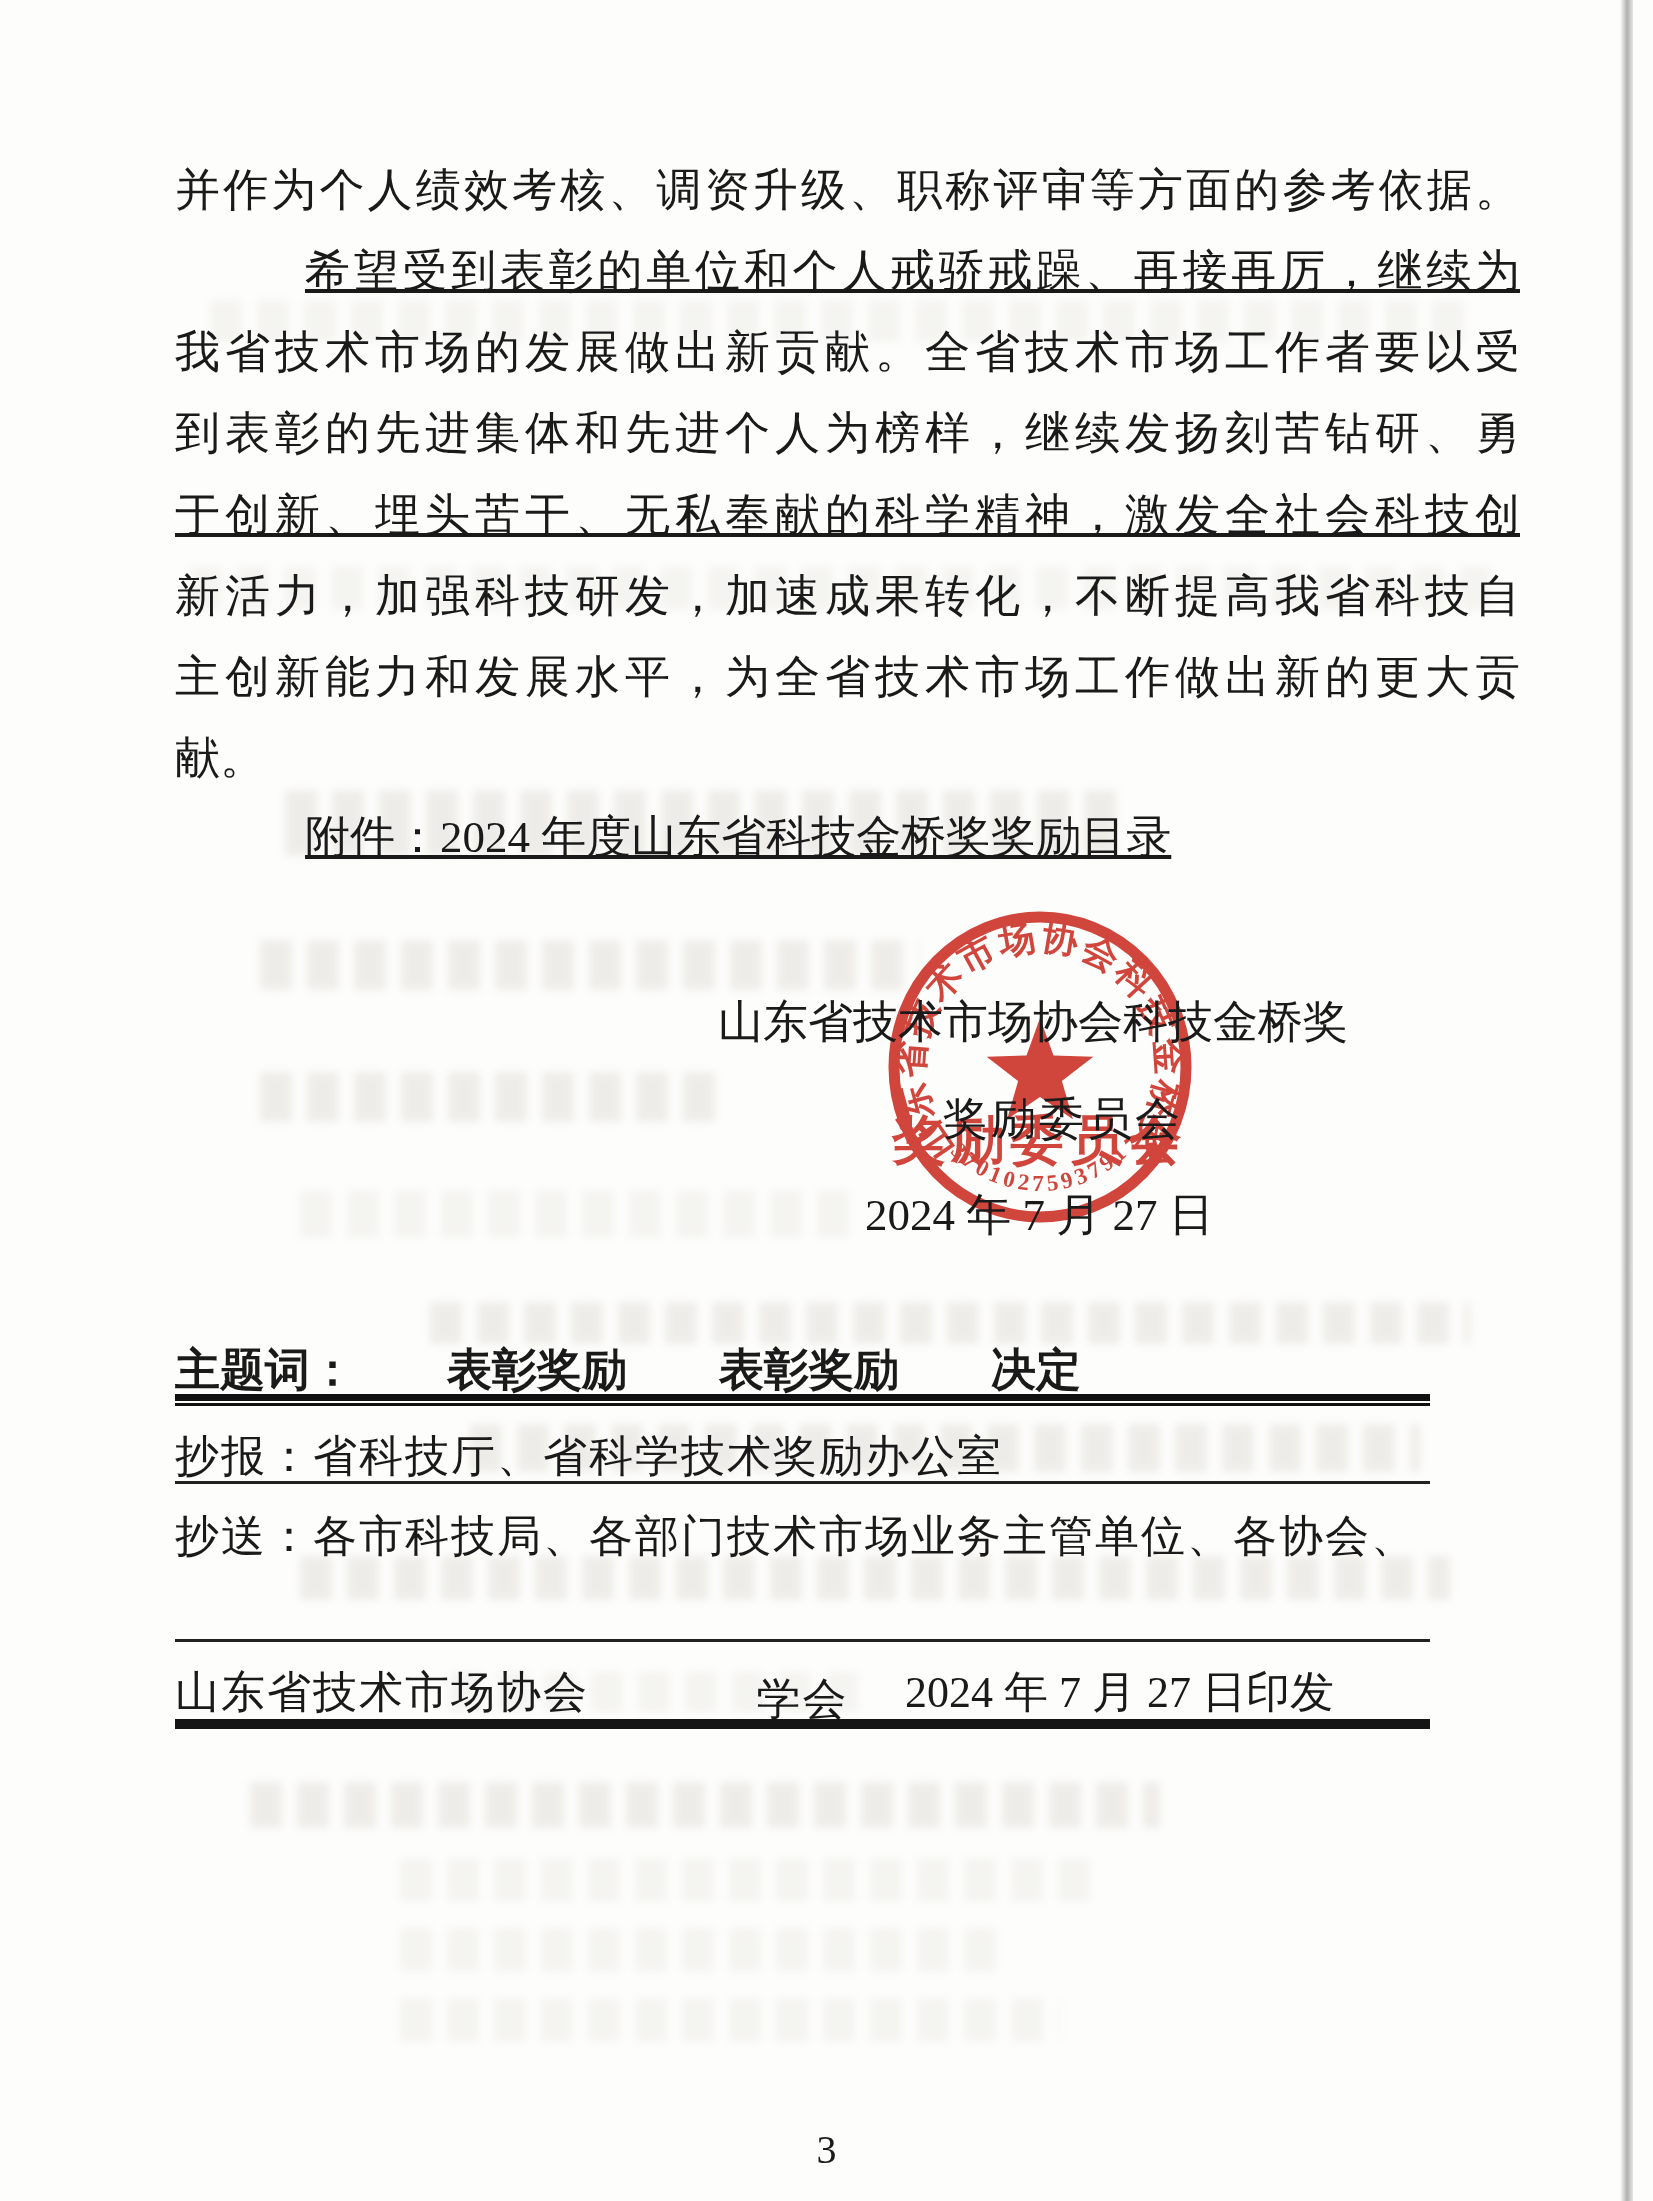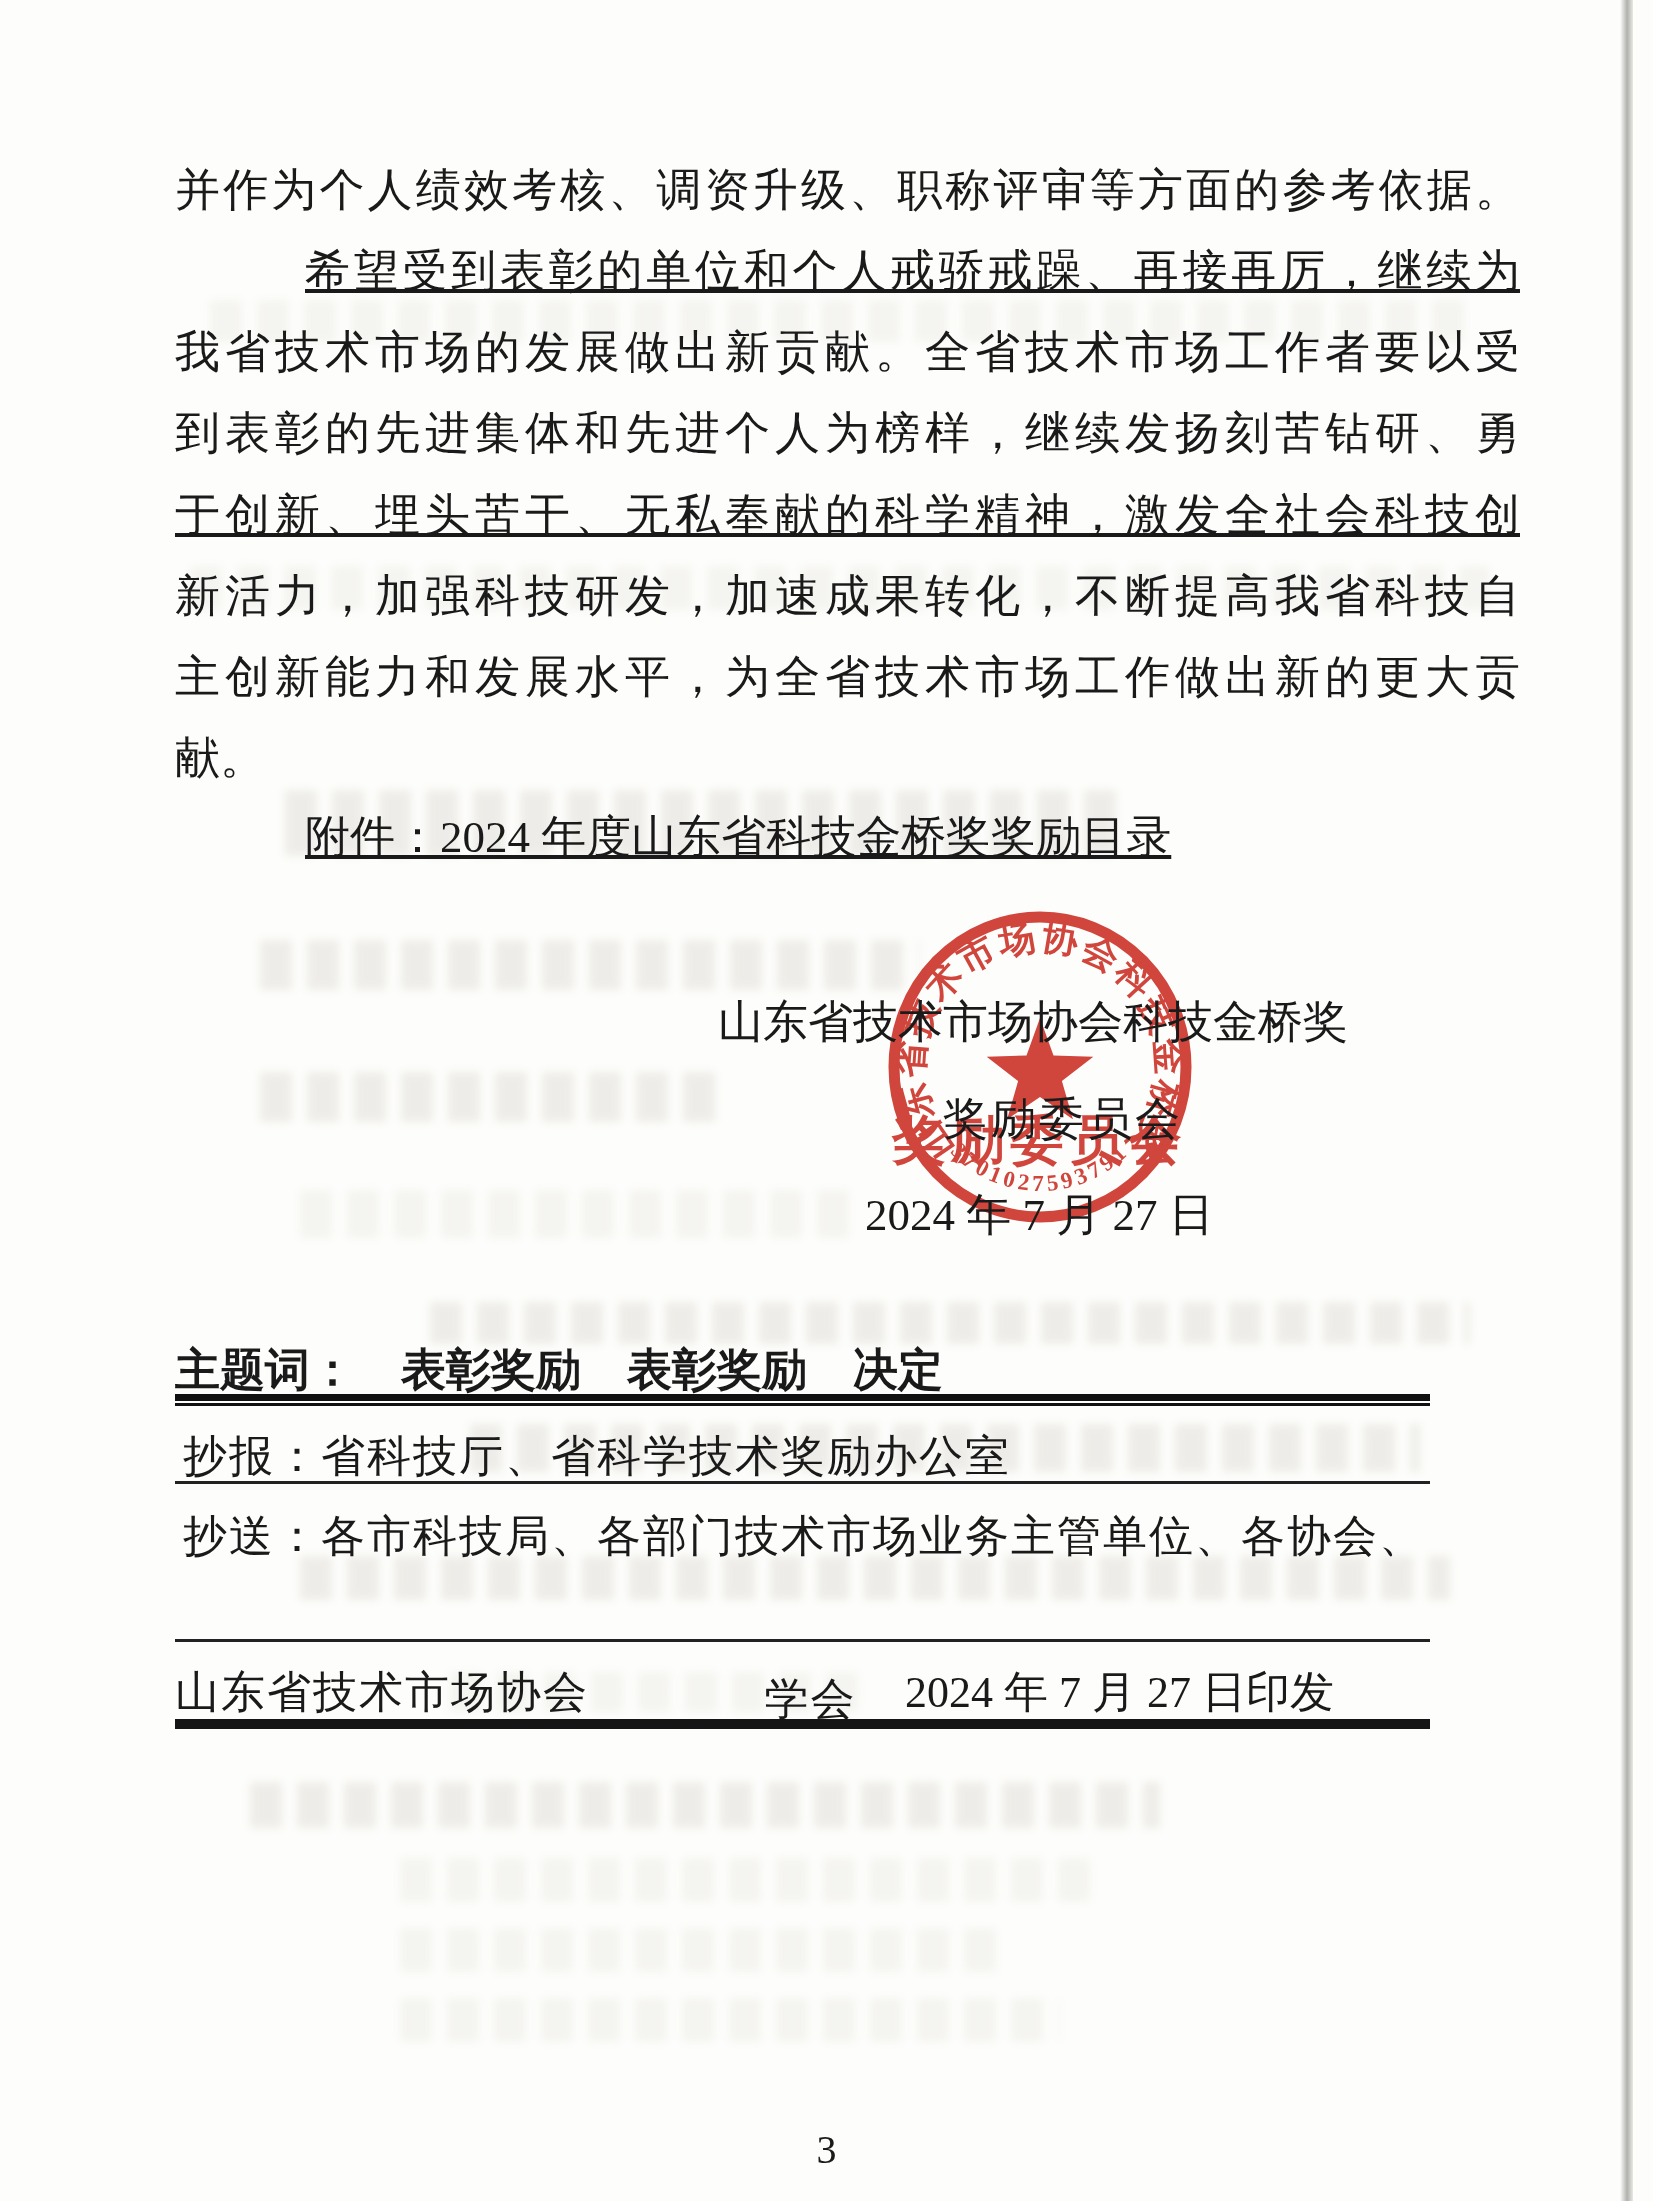--- a/index.html
+++ b/index.html
@@ -18,25 +18,25 @@
     text-align:justify;text-align-last:justify;
     text-justify:inter-character;
     z-index:3;
   }
   .bline.noj{text-align:left;text-align-last:left;}
   .bline.ind{text-indent:130px;text-decoration:underline;}
   
   .sig{position:absolute;font-size:45px;line-height:1.2;z-index:3;white-space:nowrap;}
   
   .foot{position:absolute;left:175px;width:1255px;z-index:3;}
-  .subject{top:1340px;font-family:Liberation Mono, monospace;font-weight:700;font-size:45px;display:flex;align-items:center;}
+  .subject{top:1340px;font-family:Liberation Mono, monospace;font-weight:700;font-size:45px;display:flex;align-items:center;gap:46px;}
   .subject .term{margin-left:46px;}
   .subject .term:first-of-type{margin-left:6px;}
   .rule-double{top:1394px;height:12px;background:linear-gradient(#111 0 7px,#fdfdfb 7px 9px,#111 9px 12px);}
-  .copyrow{font-size:44px;letter-spacing:2px;white-space:nowrap;margin-left:8px;}
+  .copyrow{font-size:44px;letter-spacing:2px;white-space:nowrap;}
   .copy1{top:1427px;}
   .rule-thin-a{top:1481px;height:3px;background:#222;}
   .copy2{top:1507px;}
   .copy2b{top:1670px;text-align:center;}
   .rule-thin-b{top:1639px;height:3px;background:#222;}
   .issuer-row{top:1663px;font-size:44px;}
   .issuer-left{position:absolute;left:0;top:0;letter-spacing:2px;white-space:nowrap;}
   .issuer-right{position:absolute;left:730px;top:0;white-space:nowrap;text-align:right;}
   .rule-thick-b{top:1719px;height:10px;background:#151515;}
   .pagenum{position:absolute;left:0;top:2126px;width:1653px;text-align:center;font-size:40px;z-index:3;}

